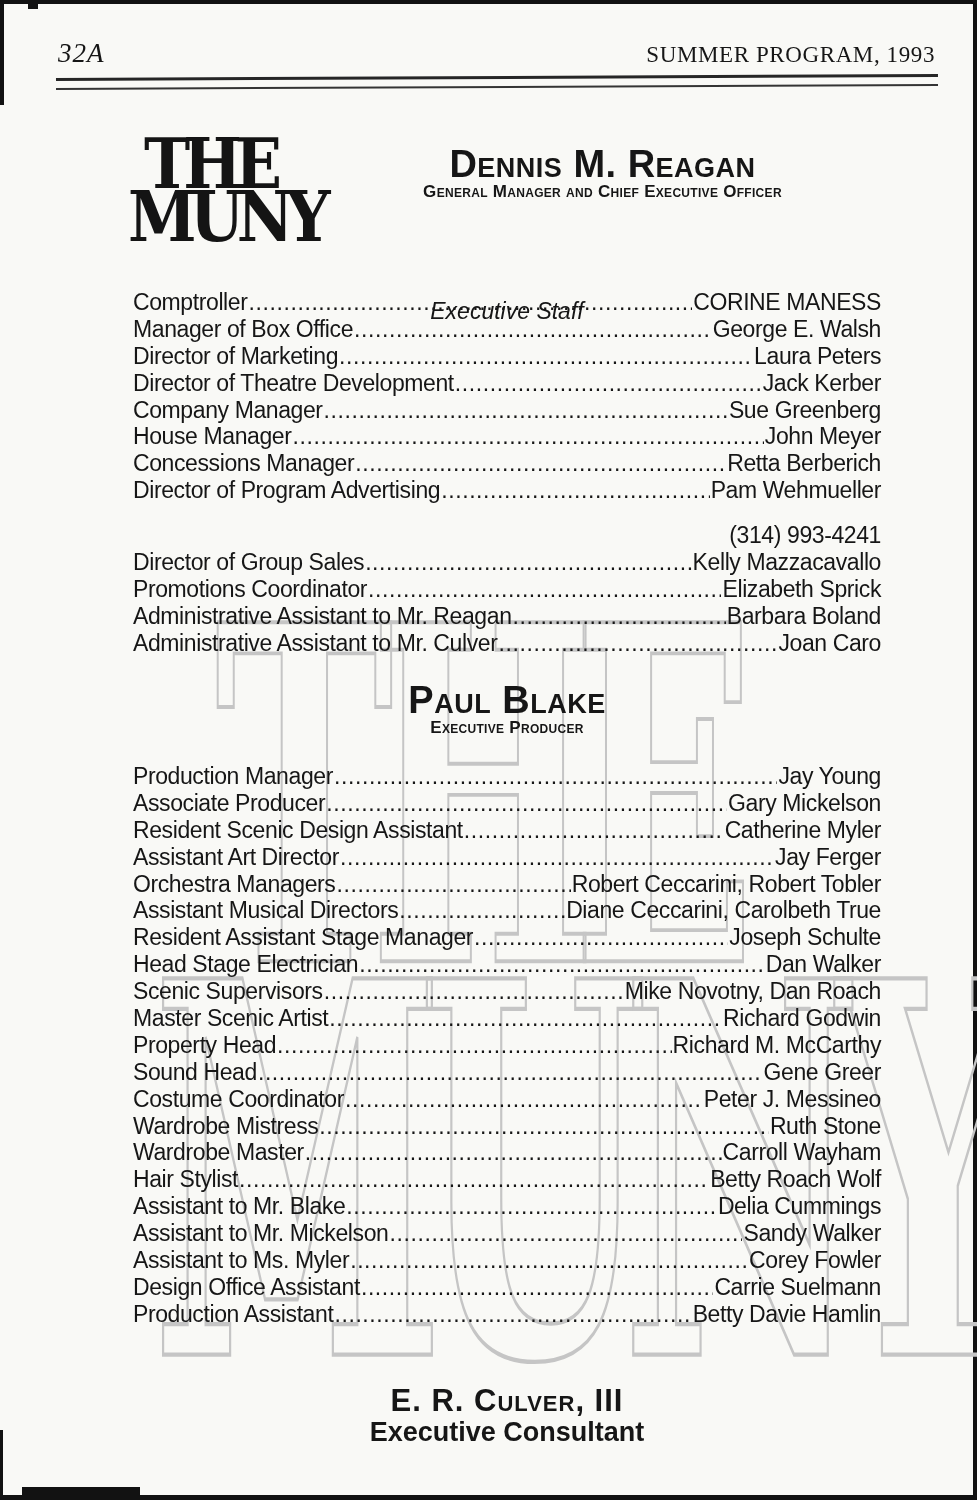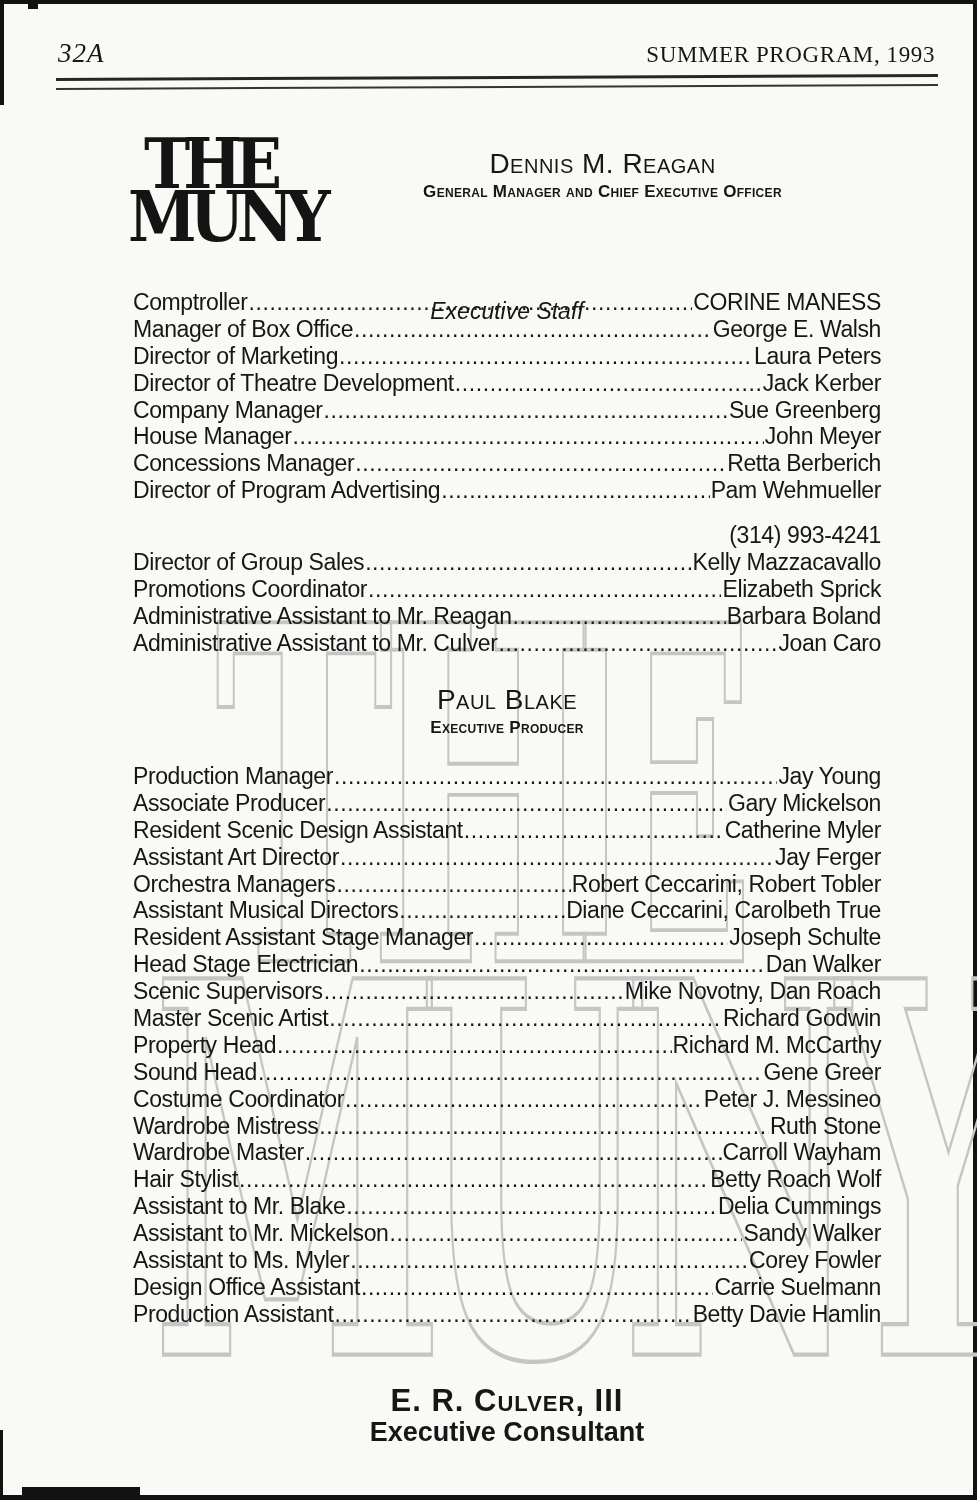--- a/index.html
+++ b/index.html
@@ -67,21 +67,21 @@
     letter-spacing:-30px;transform:scale(0.80,1.55);}
   .wm-muny{left:152px;top:916px;font-size:300px;line-height:300px;
     letter-spacing:-30px;transform:scale(0.88,1.72);}
 
   
   .content{position:relative;z-index:1;}
   .reagan-head{
     position:absolute;left:265px;width:675px;top:146px;text-align:center;
   }
   .h-name{
-    font-weight:400;font-size:28px;font-variant:small-caps;
+    font-weight:700;font-size:38px;font-variant:small-caps;
     letter-spacing:0.5px;line-height:36px;
   }
   .h-sub{
     font-weight:700;font-size:17px;font-variant:small-caps;
     letter-spacing:0.3px;
   }
   .list-heading{
     position:absolute;left:133px;width:748px;top:261px;text-align:center;
     font-style:italic;font-size:23px;margin-top:37px;
   }

